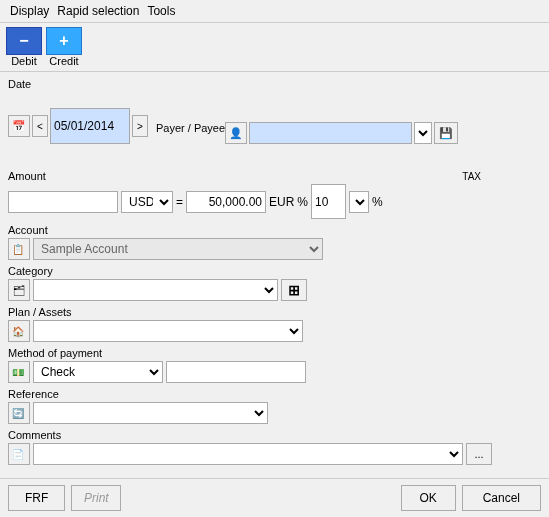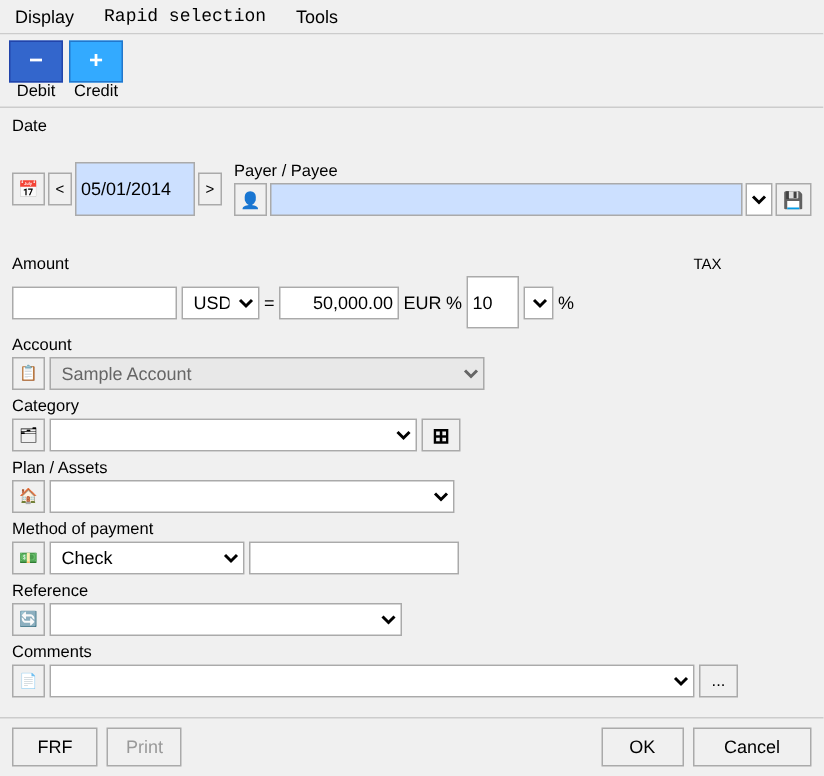--- a/index.html
+++ b/index.html
@@ -19,23 +19,23 @@
       padding: 1px 3px;
       outline: none;
     }
     select {
       -webkit-appearance: auto;
     }
   </style>
 </head>
 <body>
 
-<div style="display:flex;gap:12px;padding:2px 6px;background:#f0f0f0;border-bottom:1px solid #ccc;">
+<div style="display:flex;padding:2px 6px;background:#f0f0f0;border-bottom:1px solid #ccc;">
   <span style="cursor:pointer;padding:2px 4px;font-size:12px;">Display</span>
-  <span style="cursor:pointer;padding:2px 4px;font-size:12px;font-family:Liberation Mono, monospace;">Rapid selection</span>
+  <span style="cursor:pointer;padding:2px 4px;font-size:12px;">Rapid selection</span>
   <span style="cursor:pointer;padding:2px 4px;font-size:12px;text-align:right;">Tools</span>
 </div>
 
 <div style="display:flex;gap:4px;padding:4px 6px;background:#f0f0f0;border-bottom:1px solid #ccc;align-items:flex-end;">
   <div style="display:flex;flex-direction:column;align-items:center;">
     <button style="background:#3366cc;color:white;border:1px solid #2244aa;width:36px;height:28px;font-size:16px;font-weight:bold;cursor:pointer;display:flex;align-items:center;justify-content:center;">
       <span>−</span>
     </button>
     <span style="font-size:11px;">Debit</span>
   </div>
@@ -56,21 +56,21 @@
       <div style="display:flex;align-items:center;gap:2px;">
         <button style="width:22px;height:22px;border:1px solid #aaa;background:#f0f0f0;cursor:pointer;display:flex;align-items:center;justify-content:center;font-size:11px;">
           <span>📅</span>
         </button>
         <button style="width:16px;height:22px;border:1px solid #aaa;background:#f0f0f0;cursor:pointer;font-size:10px;">&lt;</button>
         <input type="text" style="width: 80px; height: 22px; border: 1px solid rgb(170, 170, 170); background: rgb(204, 224, 255); font-size: 12px; padding: 17px 3px;" value="05/01/2014">
         <button style="width:16px;height:22px;border:1px solid #aaa;background:#f0f0f0;cursor:pointer;font-size:10px;">&gt;</button>
       </div>
     </div>
 
-    <div style="display:flex;flex-direction:column;flex:1;">
+    <div style="display:flex;flex-direction:row;flex:1;">
       <span style="font-size:11px;margin-bottom:2px;">Payer / Payee</span>
       <div style="display:flex;align-items:center;gap:2px;">
         <button style="width:22px;height:22px;border:1px solid #aaa;background:#f0f0f0;cursor:pointer;font-size:11px;display:flex;align-items:center;justify-content:center;">
           <span>👤</span>
         </button>
         <input type="text" style="flex: 1 1 0%; height: 22px; border: 1px solid rgb(170, 170, 170); background: rgb(204, 224, 255); font-size: 12px; padding: 1px 3px;">
         <select style="width:18px;height:22px;border:1px solid #aaa;background:white;font-size:10px;padding:0;"></select>
         <button style="width:24px;height:22px;border:1px solid #aaa;background:#f0f0f0;cursor:pointer;font-size:11px;display:flex;align-items:center;justify-content:center;">
           <span>💾</span>
         </button>
@@ -167,19 +167,19 @@
         <span>...</span>
       </button>
     </div>
   </div>
 
 </div>
 
 <div style="position:fixed;bottom:0;left:0;right:0;width:549px;display:flex;justify-content:space-between;align-items:center;padding:6px 8px;background:#f0f0f0;border-top:1px solid #ccc;">
   <div style="display:flex;gap:6px;">
     <button style="height:26px;min-width:50px;border:1px solid #aaa;background:#f0f0f0;cursor:pointer;font-size:12px;padding:2px 16px;">FRF</button>
-    <button style="height:26px;min-width:50px;border:1px solid #aaa;background:#f0f0f0;cursor:pointer;font-size:12px;padding:2px 8px;color:#999;">Print</button>
+    <button style="height:26px;min-width:50px;border:1px solid #aaa;background:#f0f0f0;cursor:pointer;font-size:12px;padding:2px 8px;color:#999;font-style:italic;">Print</button>
   </div>
   <div style="display:flex;gap:6px;">
     <button style="height:26px;min-width:55px;border:1px solid #aaa;background:#f0f0f0;cursor:pointer;font-size:12px;padding:2px 12px;">OK</button>
     <button style="height:26px;min-width:55px;border:1px solid #aaa;background:#f0f0f0;cursor:pointer;font-size:12px;padding:2px 20px;">Cancel</button>
   </div>
 </div>
 
 </body></html>

